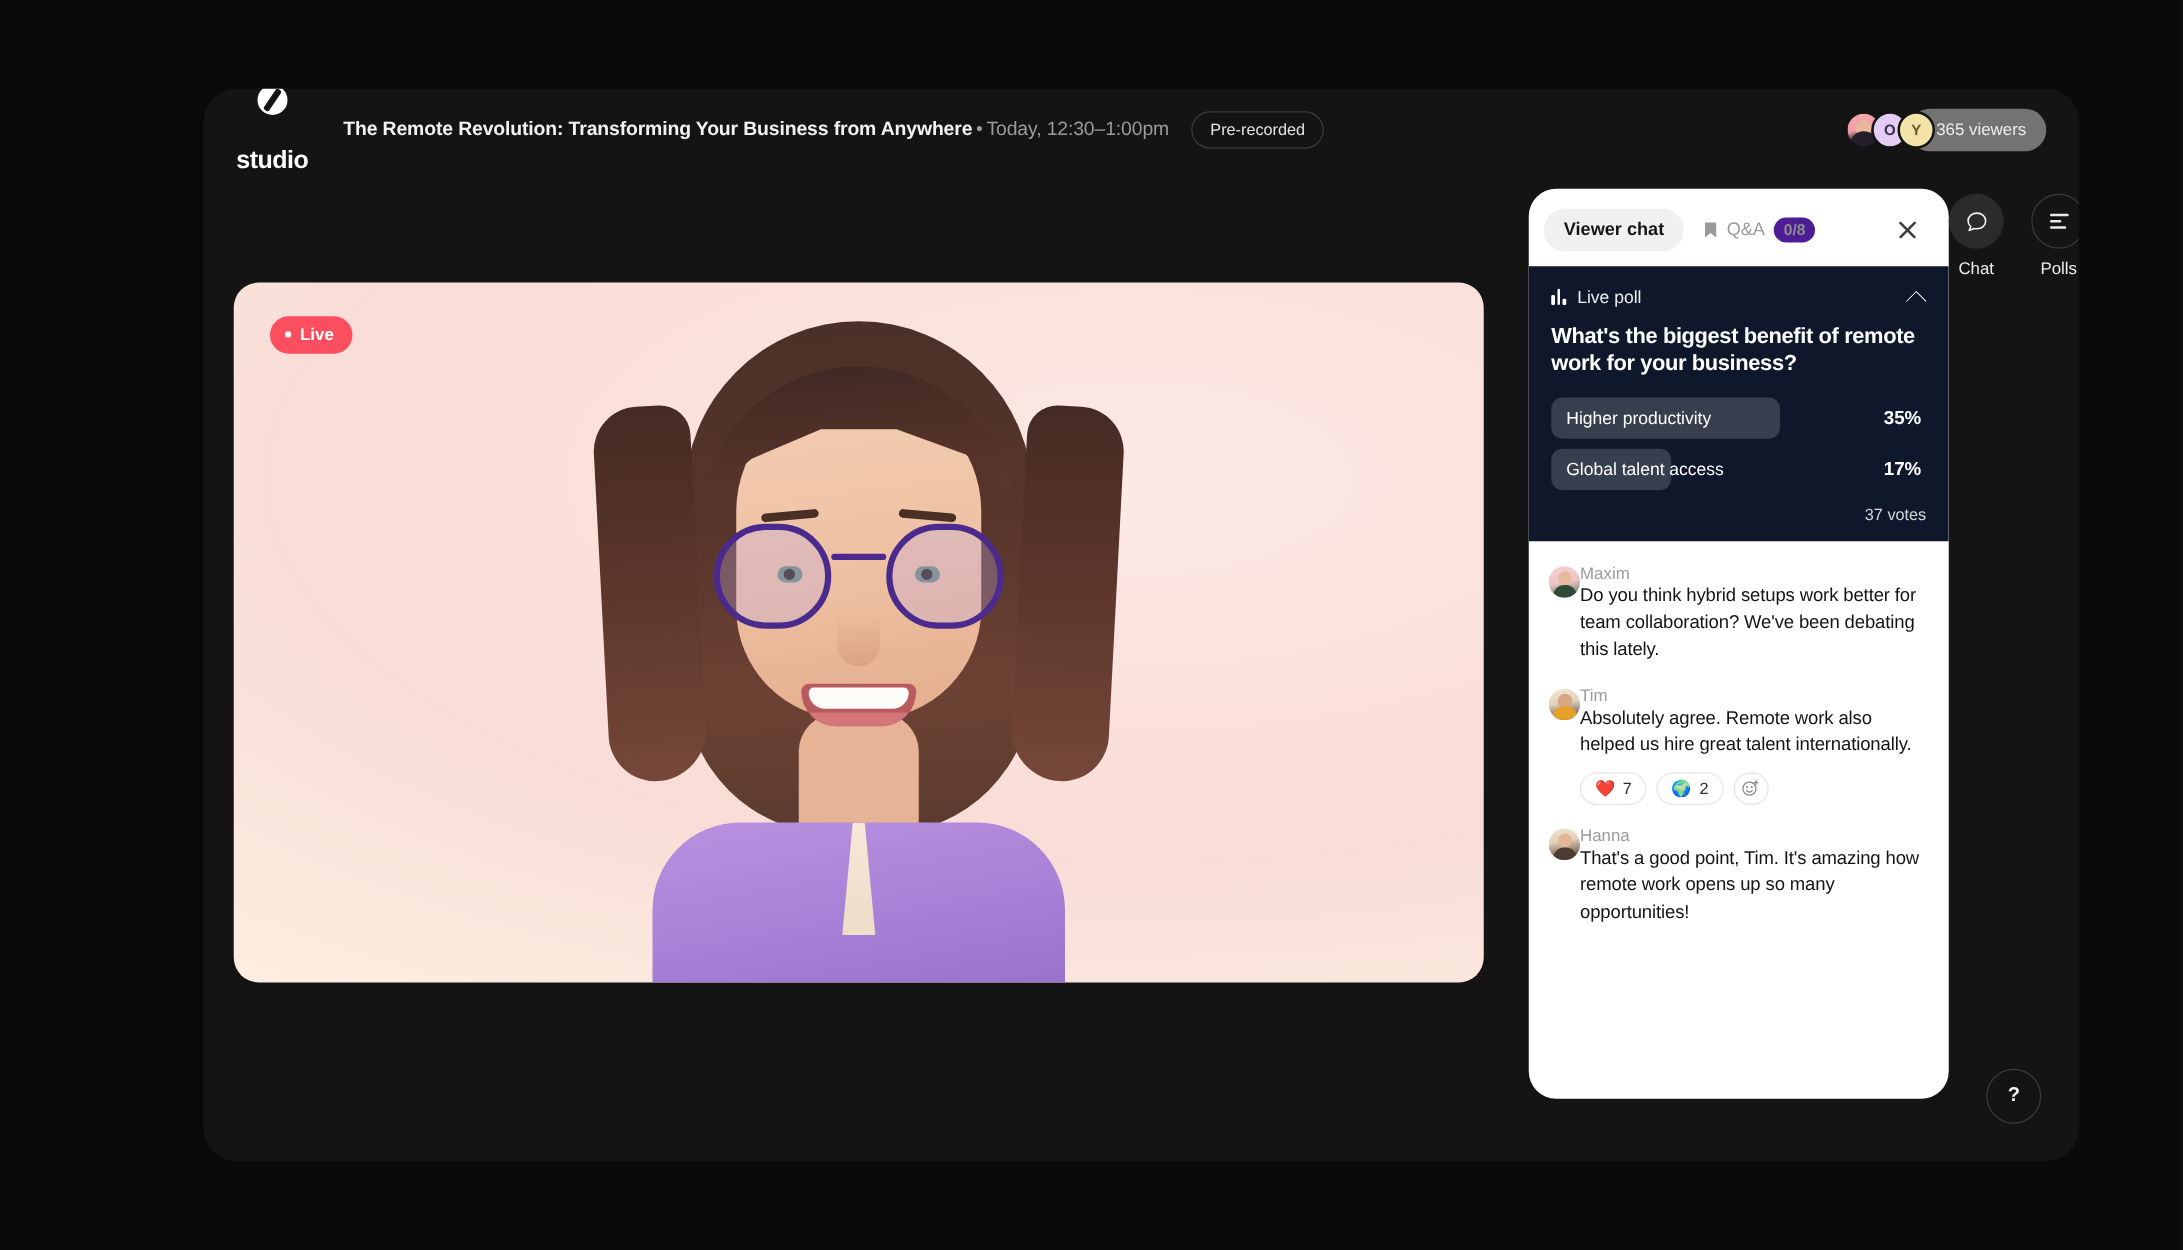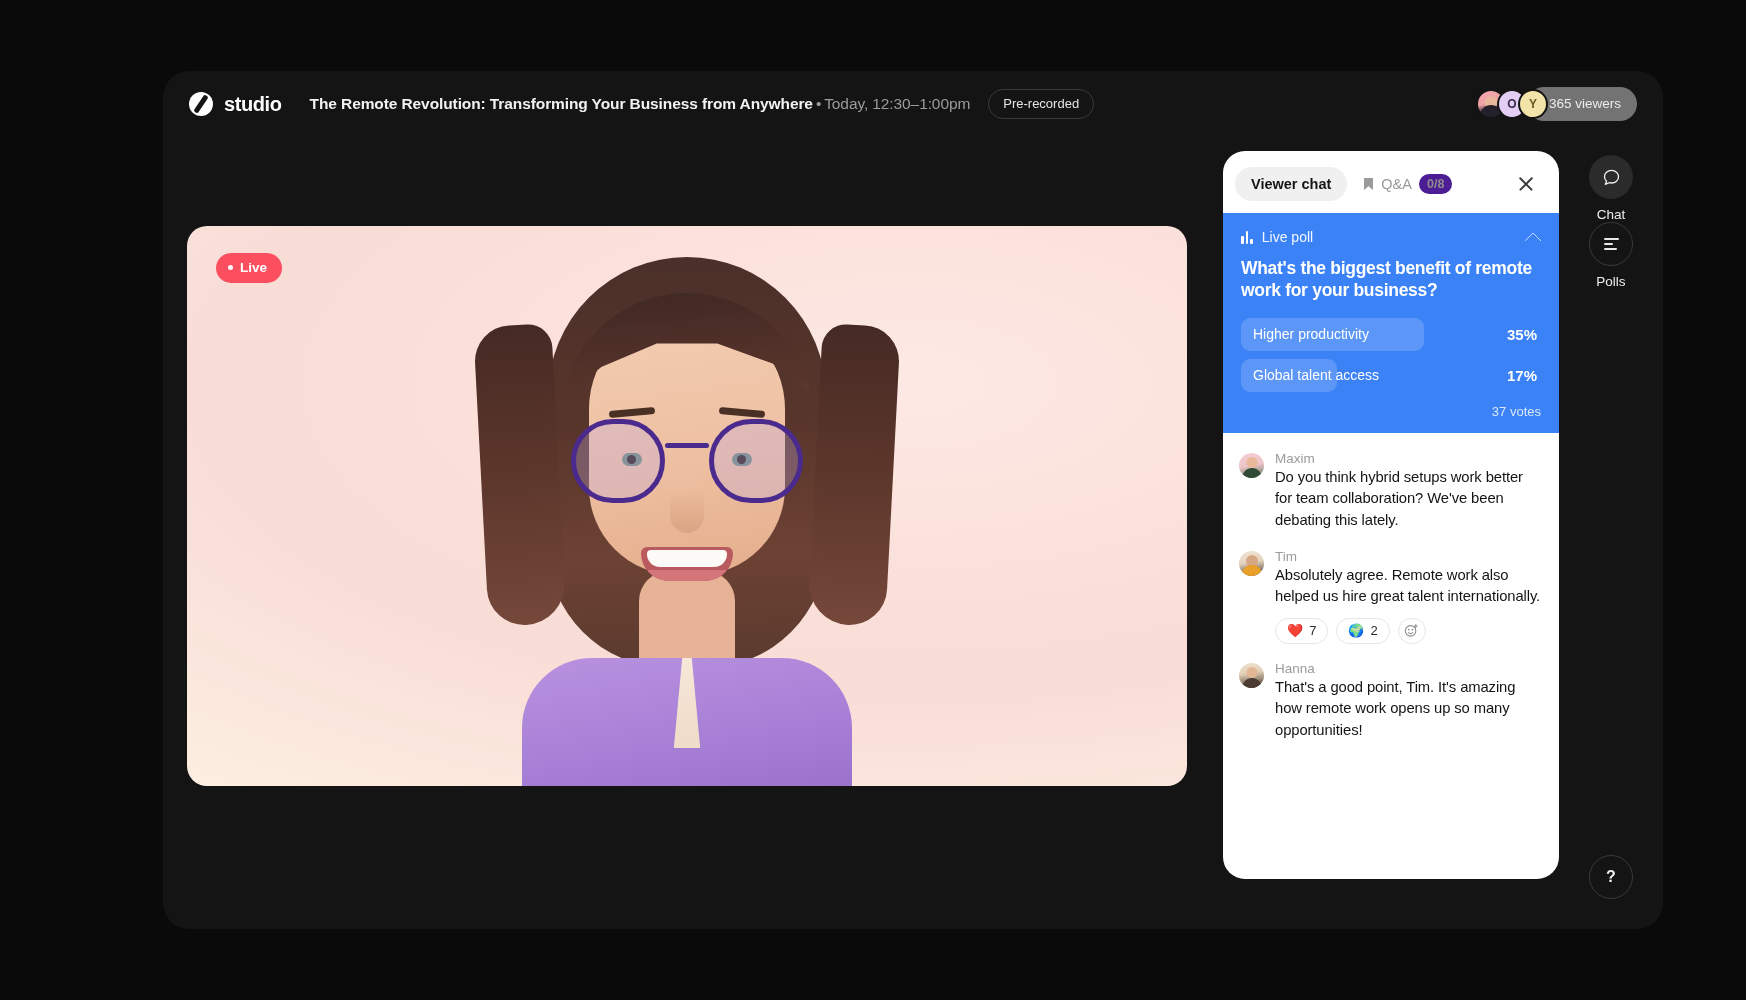--- a/index.html
+++ b/index.html
@@ -16,21 +16,21 @@
     width:1500px; height:858px;
     background:#141414; border-radius:26px;
     overflow:hidden;
   }
 
   
   .header{
     position:absolute; left:0; top:0; width:100%; height:66px;
     display:flex; align-items:center; padding:0 26px;
   }
-  .brand{ display:flex; align-items:center; gap:11px; }
+  .brand{ display:flex; align-items:center; gap:25px;flex-direction:column; }
   .brand-mark{
     width:24px; height:24px; border-radius:50%;
     background:#ffffff; position:relative; overflow:hidden;
   }
   .brand-mark::after{
     content:""; position:absolute; left:50%; top:50%;
     width:5px; height:20px; background:#141414;
     transform:translate(-50%,-50%) rotate(34deg); border-radius:2px;
   }
   .brand-text{ color:#fff; font-size:20px; font-weight:700; letter-spacing:-.4px; }
@@ -198,21 +198,21 @@
     margin-left:auto; width:26px; height:26px; position:relative; margin-right:6px;
   }
   .chat-close::before,.chat-close::after{
     content:""; position:absolute; left:4px; top:12px; width:18px; height:1.7px;
     background:#3c3c3c; border-radius:2px;
   }
   .chat-close::before{ transform:rotate(45deg);} .chat-close::after{ transform:rotate(-45deg);}
 
   
   .poll-card{
-    background:#3b82f6; color:#fff; padding:16px 18px 14px; flex:none;
+    background:#0f172a; color:#fff; padding:16px 18px 14px; flex:none;
   }
   .poll-head{ display:flex; align-items:center; gap:9px; }
   .poll-chart-icon{ display:flex; align-items:flex-end; gap:2px; height:13px; }
   .poll-chart-icon i{ width:2.6px; background:#fff; border-radius:1px; display:block;}
   .poll-chart-icon i:nth-child(1){ height:8px; }
   .poll-chart-icon i:nth-child(2){ height:13px; }
   .poll-chart-icon i:nth-child(3){ height:5px; }
   .poll-label{ font-size:14px; font-weight:500; color:rgba(255,255,255,.93); }
   .poll-collapse{ margin-left:auto; width:16px; height:16px; position:relative; }
   .poll-collapse::before{
@@ -238,21 +238,21 @@
     position:relative; z-index:2; margin-left:auto; padding-right:4px;
     font-size:15px; font-weight:700; color:#fff;
   }
   .poll-votes{
     margin-top:12px; text-align:right; font-size:13px;
     color:rgba(255,255,255,.82);
   }
 
   
   .messages{ flex:1; overflow:hidden; padding:18px 16px 4px; }
-  .msg{ display:flex; gap:11px; margin-bottom:17px; }
+  .msg{ display:flex; gap:0; margin-bottom:17px; }
   .msg-avatar{
     width:25px; height:25px; border-radius:50%; flex:none; margin-top:2px;
     position:relative; overflow:hidden;
   }
   .ava-maxim{ background:linear-gradient(170deg,#f4cfd4 0%,#eec4c8 50%,#4a6f52 100%); }
   .ava-maxim::before{content:"";position:absolute;left:50%;top:18%;width:11px;height:11px;border-radius:50%;background:#eab99c;transform:translateX(-50%);}
   .ava-maxim::after{content:"";position:absolute;left:50%;top:60%;width:19px;height:12px;border-radius:9px 9px 0 0;background:#2f4a36;transform:translateX(-50%);}
   .ava-tim{ background:linear-gradient(170deg,#f0e5d6 0%,#e4d3bd 45%,#3a3530 100%); }
   .ava-tim::before{content:"";position:absolute;left:50%;top:16%;width:12px;height:12px;border-radius:50%;background:#d7a684;transform:translateX(-50%);}
   .ava-tim::after{content:"";position:absolute;left:50%;top:58%;width:20px;height:13px;border-radius:9px 9px 0 0;background:#e8a028;transform:translateX(-50%);}
@@ -302,21 +302,21 @@
   }
   .composer-input::placeholder{ color:#a3a3a3; }
   .send-btn{
     width:38px; height:38px; border-radius:50%; background:#fb4f60; flex:none;
     display:flex; align-items:center; justify-content:center;
   }
 
   
   .rail{
     position:absolute; right:0; top:84px; width:104px;
-    display:flex; flex-direction:column; align-items:center; 
+    display:flex; flex-direction:row; align-items:center; gap:22px;
   }
   .rail-item{ display:flex; flex-direction:column; align-items:center; gap:8px; }
   .rail-circle{
     width:44px; height:44px; border-radius:50%;
     display:flex; align-items:center; justify-content:center;
   }
   .rail-circle.active{ background:#2b2b2b; }
   .rail-circle.outline{ border:1px solid #3a3a3a; }
   .rail-label{ color:#ededed; font-size:13.5px; font-weight:500; }
   .polls-icon{ display:flex; flex-direction:column; gap:3.4px; align-items:flex-start; }

